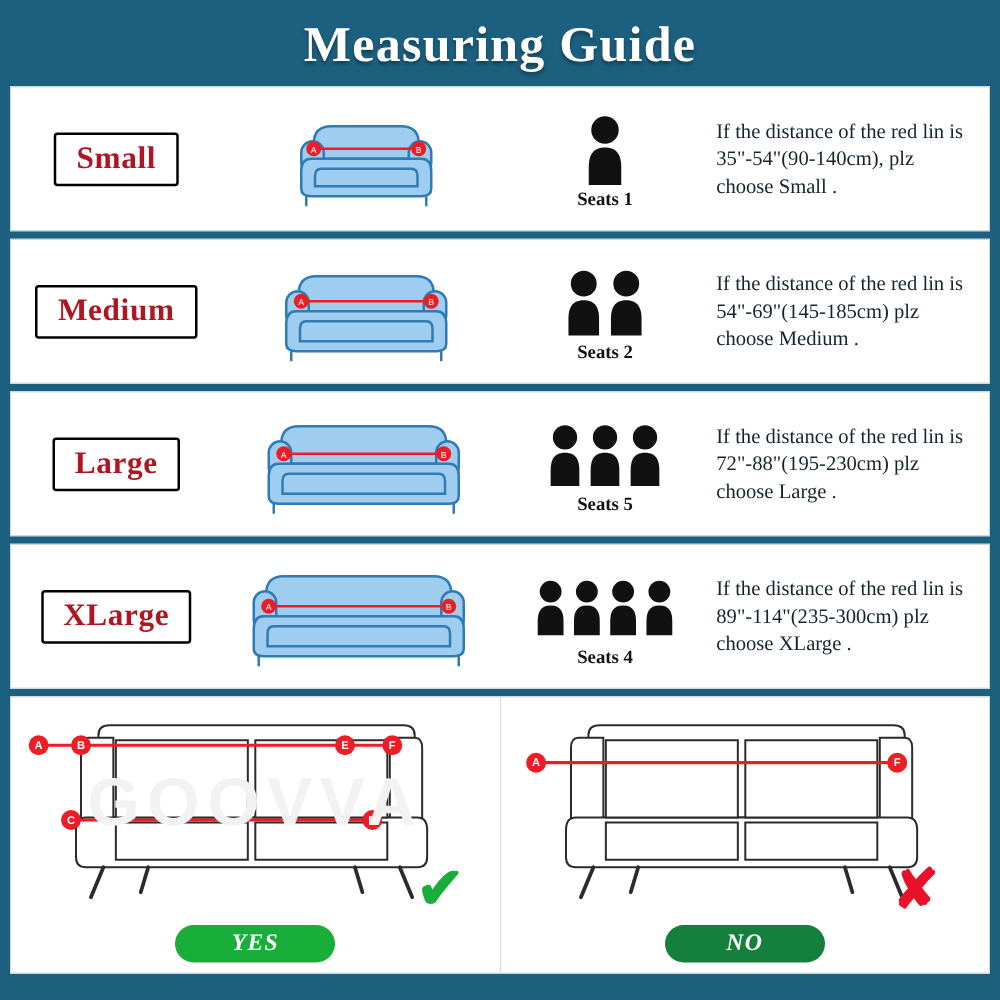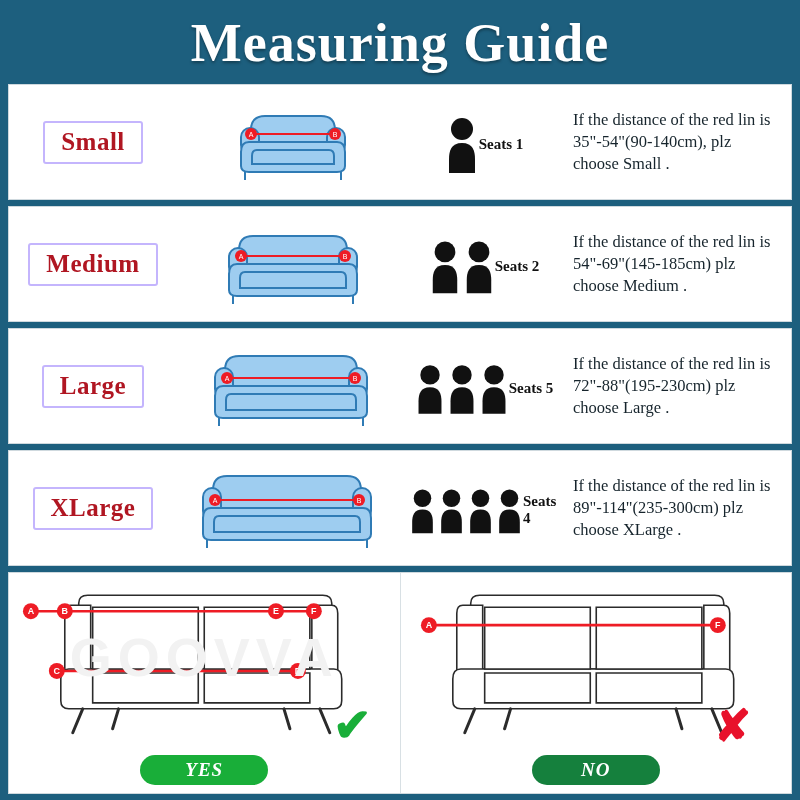--- a/index.html
+++ b/index.html
@@ -10,21 +10,21 @@
     font-family: "Liberation Serif", serif;
     overflow: hidden;
   }
   .page { position: relative; width: 800px; height: 800px; background:#1d5f7e; }
 
   .title {
     text-align: center;
     color: #ffffff;
     font-family: "Liberation Serif", serif;
     font-weight: bold;
-    font-size: 54px;
+    font-size: 40px;
     letter-spacing: 1px;
     padding: 12px 0 10px 0;
     text-shadow: 0 2px 3px rgba(0,0,0,.35);
   }
 
   .rows {
     margin: 0 8px;
   }
   .row {
     position: relative;
@@ -35,38 +35,38 @@
     margin-bottom: 6px;
     border: 1px solid #cfd9de;
   }
   .cell-label {
     width: 168px;
     display: flex; align-items: center; justify-content: center;
     flex: 0 0 168px;
   }
   .size-badge {
     background: #ffffff;
-    border: 2px solid #c4b5fd;
+    border: 2px solid #000000;
     color: #b01622;
     font-weight: bold;
     font-size: 25px;
     padding: 5px 16px 6px 16px;
     border-radius: 3px;
     font-family: "Liberation Serif", serif;
     letter-spacing: .5px;
   }
   .cell-sofa {
     flex: 0 0 232px;
     height: 100%;
     display:flex; align-items:center; justify-content:center;
   }
   .cell-people {
     flex: 0 0 150px;
     height: 100%;
-    display: flex; flex-direction: row; align-items: center; justify-content: center;
+    display: flex; flex-direction: column; align-items: center; justify-content: center;
   }
   .people-row { display:flex; align-items:flex-end; justify-content:center; gap:2px; height:62px; }
   .seats-text {
     font-weight: bold;
     font-size: 15px;
     color: #111;
     margin-top: 4px;
     font-family: "Liberation Serif", serif;
   }
   .cell-desc {

